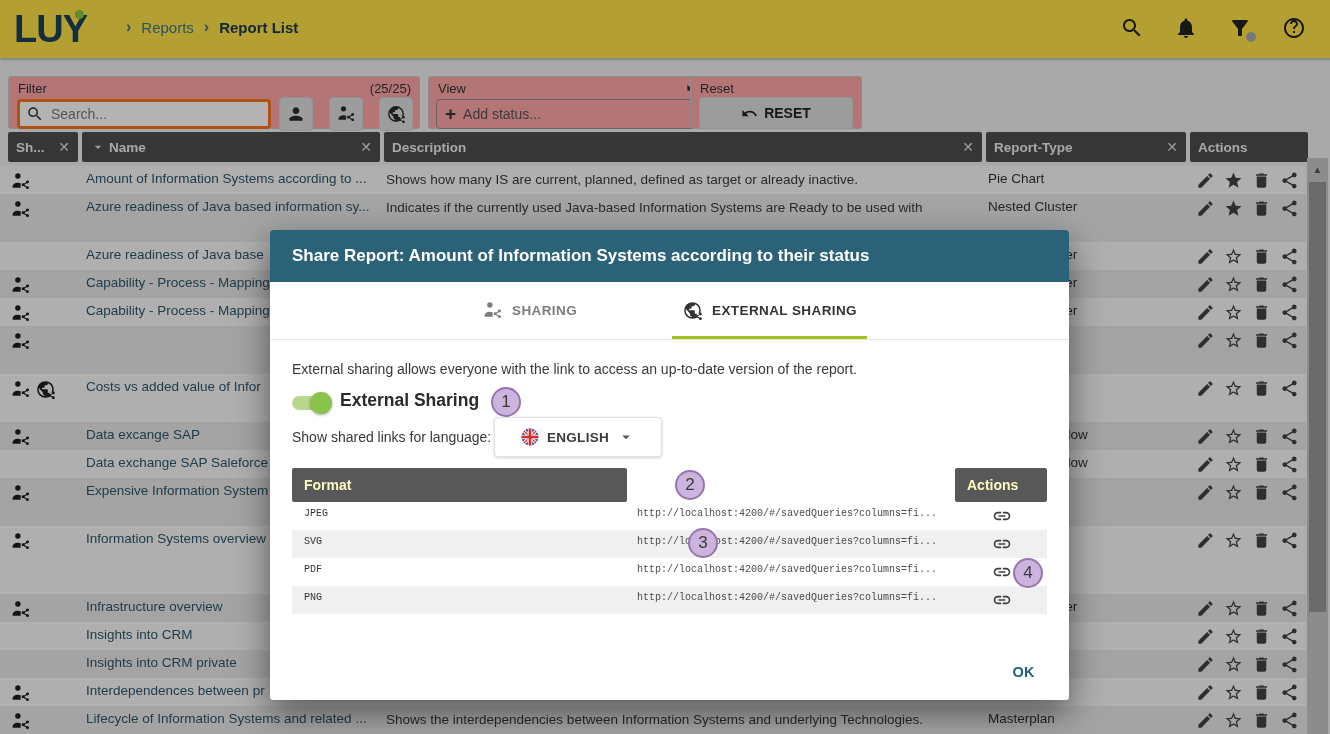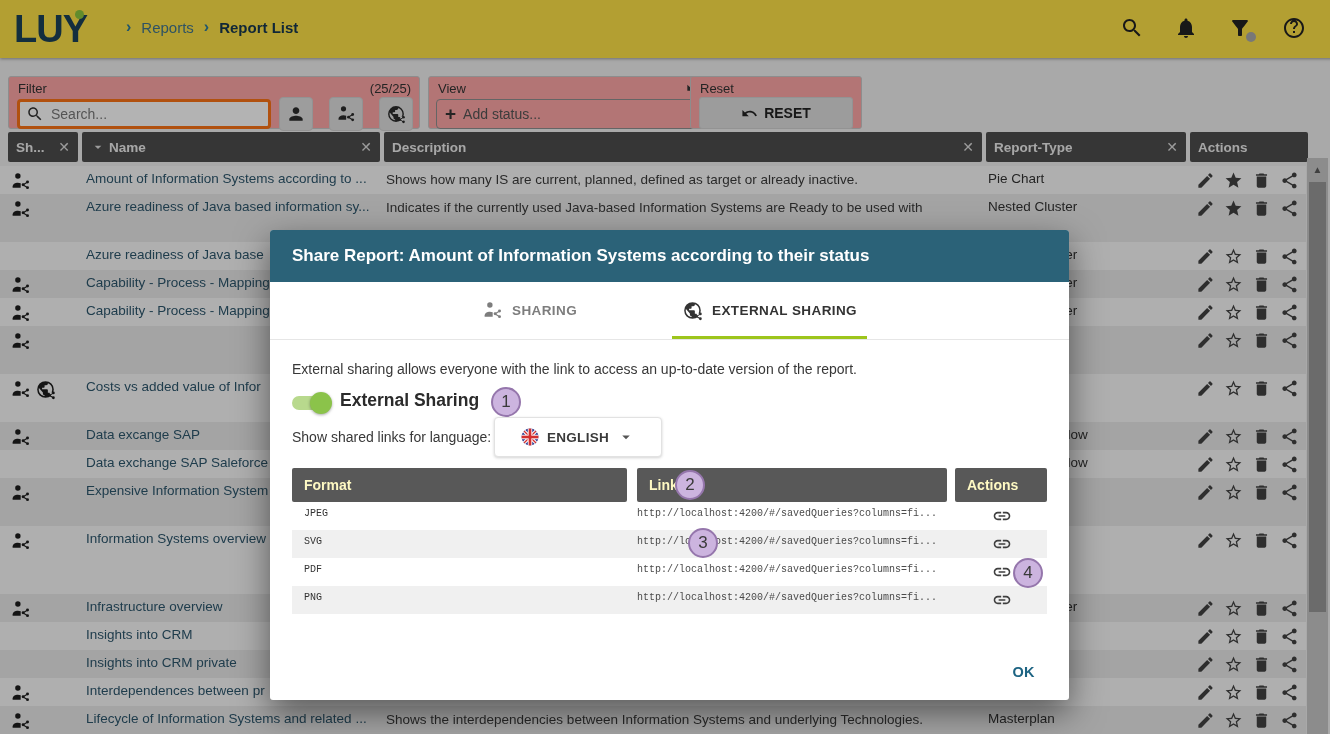--- a/index.html
+++ b/index.html
@@ -982,21 +982,20 @@
       <span class="val">ENGLISH</span>
       <span class="ic">
           <svg viewBox="0 0 24 24">
             <path d="M7 10l5 5 5-5z"></path>
           </svg>
         </span>
     </div>
     <div class="ltable">
       <div class="lt-head">
         <div class="lt-hcell lth-format">Format</div>
-        <div class="lt-hcell lth-link">Link</div>
         <div class="lt-hcell lth-actions">Actions</div>
       </div>
       <div id="links-body">
   <div class="lt-row ra">
     <span class="lt-format">JPEG</span>
     <span class="lt-link">http://localhost:4200/#/savedQueries?columns=fi...</span>
     <span class="ic lt-action">
               <svg viewBox="0 0 24 24">
                 <path d="M3.9 12c0-1.71 1.39-3.1 3.1-3.1h4V7H7c-2.76 0-5 2.24-5 5s2.24 5 5 5h4v-1.9H7c-1.71 0-3.1-1.39-3.1-3.1zM8 13h8v-2H8v2zm9-6h-4v1.9h4c1.71 0 3.1 1.39 3.1 3.1s-1.39 3.1-3.1 3.1h-4V17h4c2.76 0 5-2.24 5-5s-2.24-5-5-5z"></path>
               </svg>

